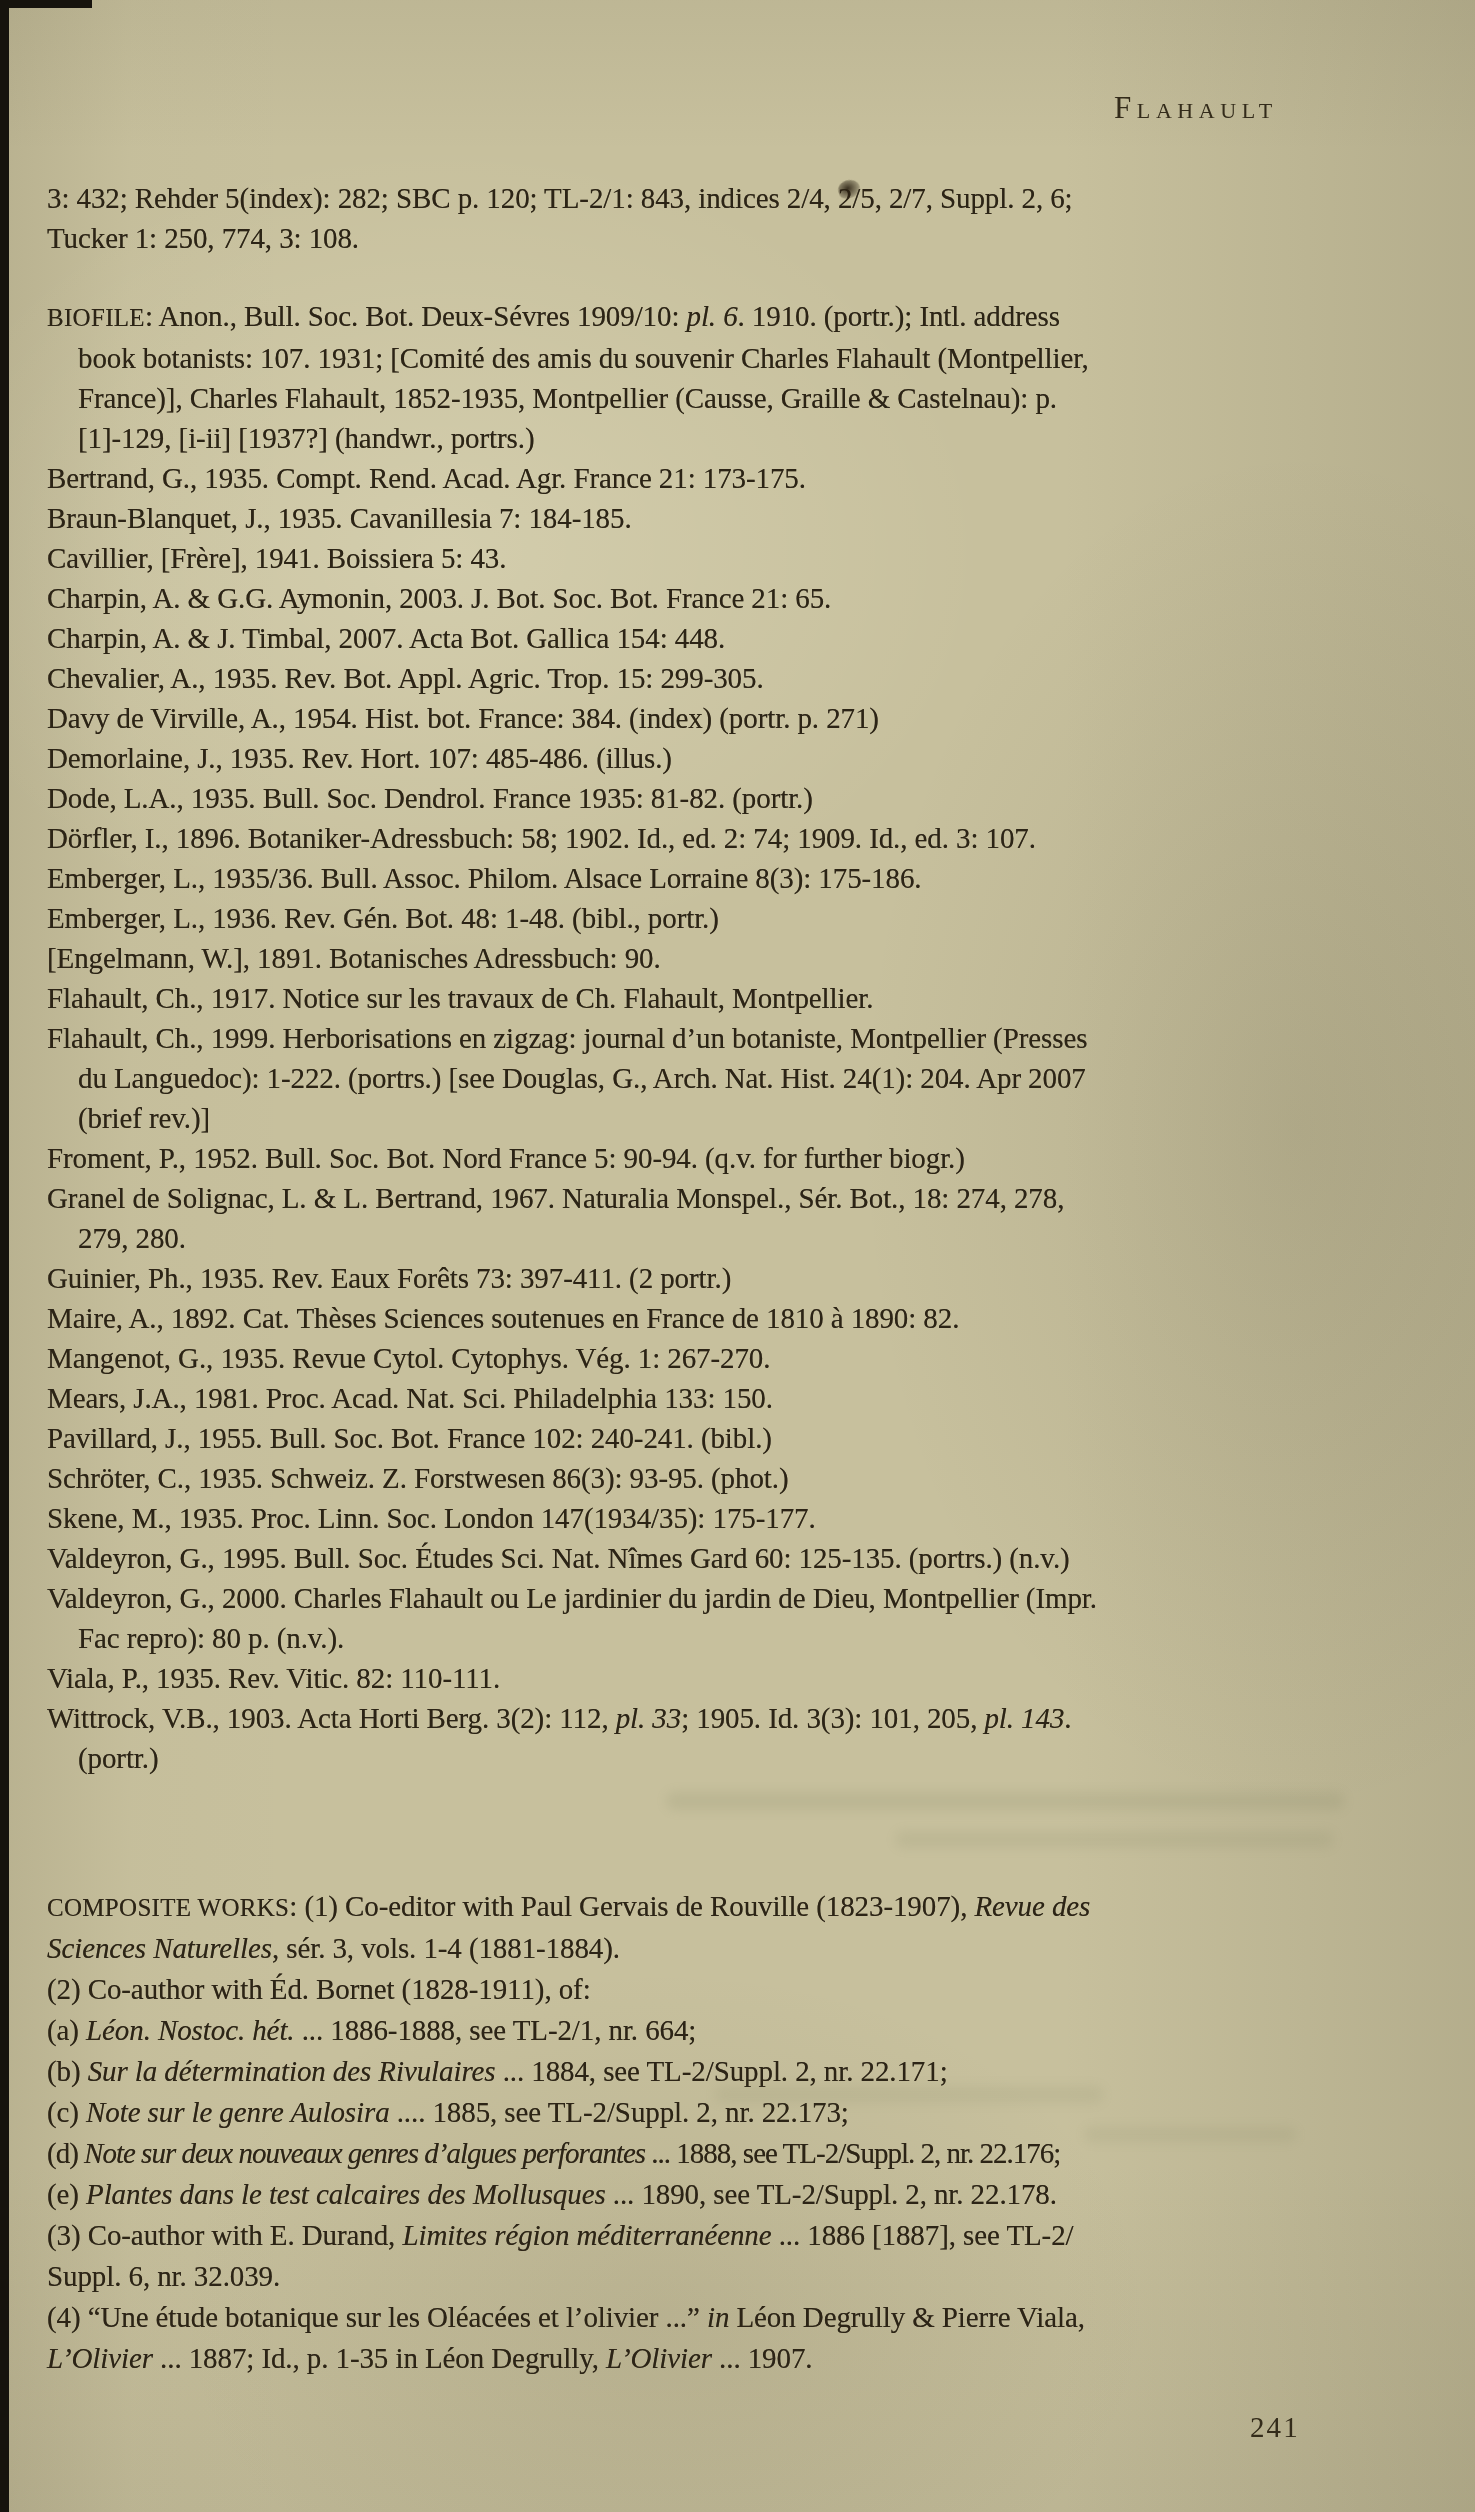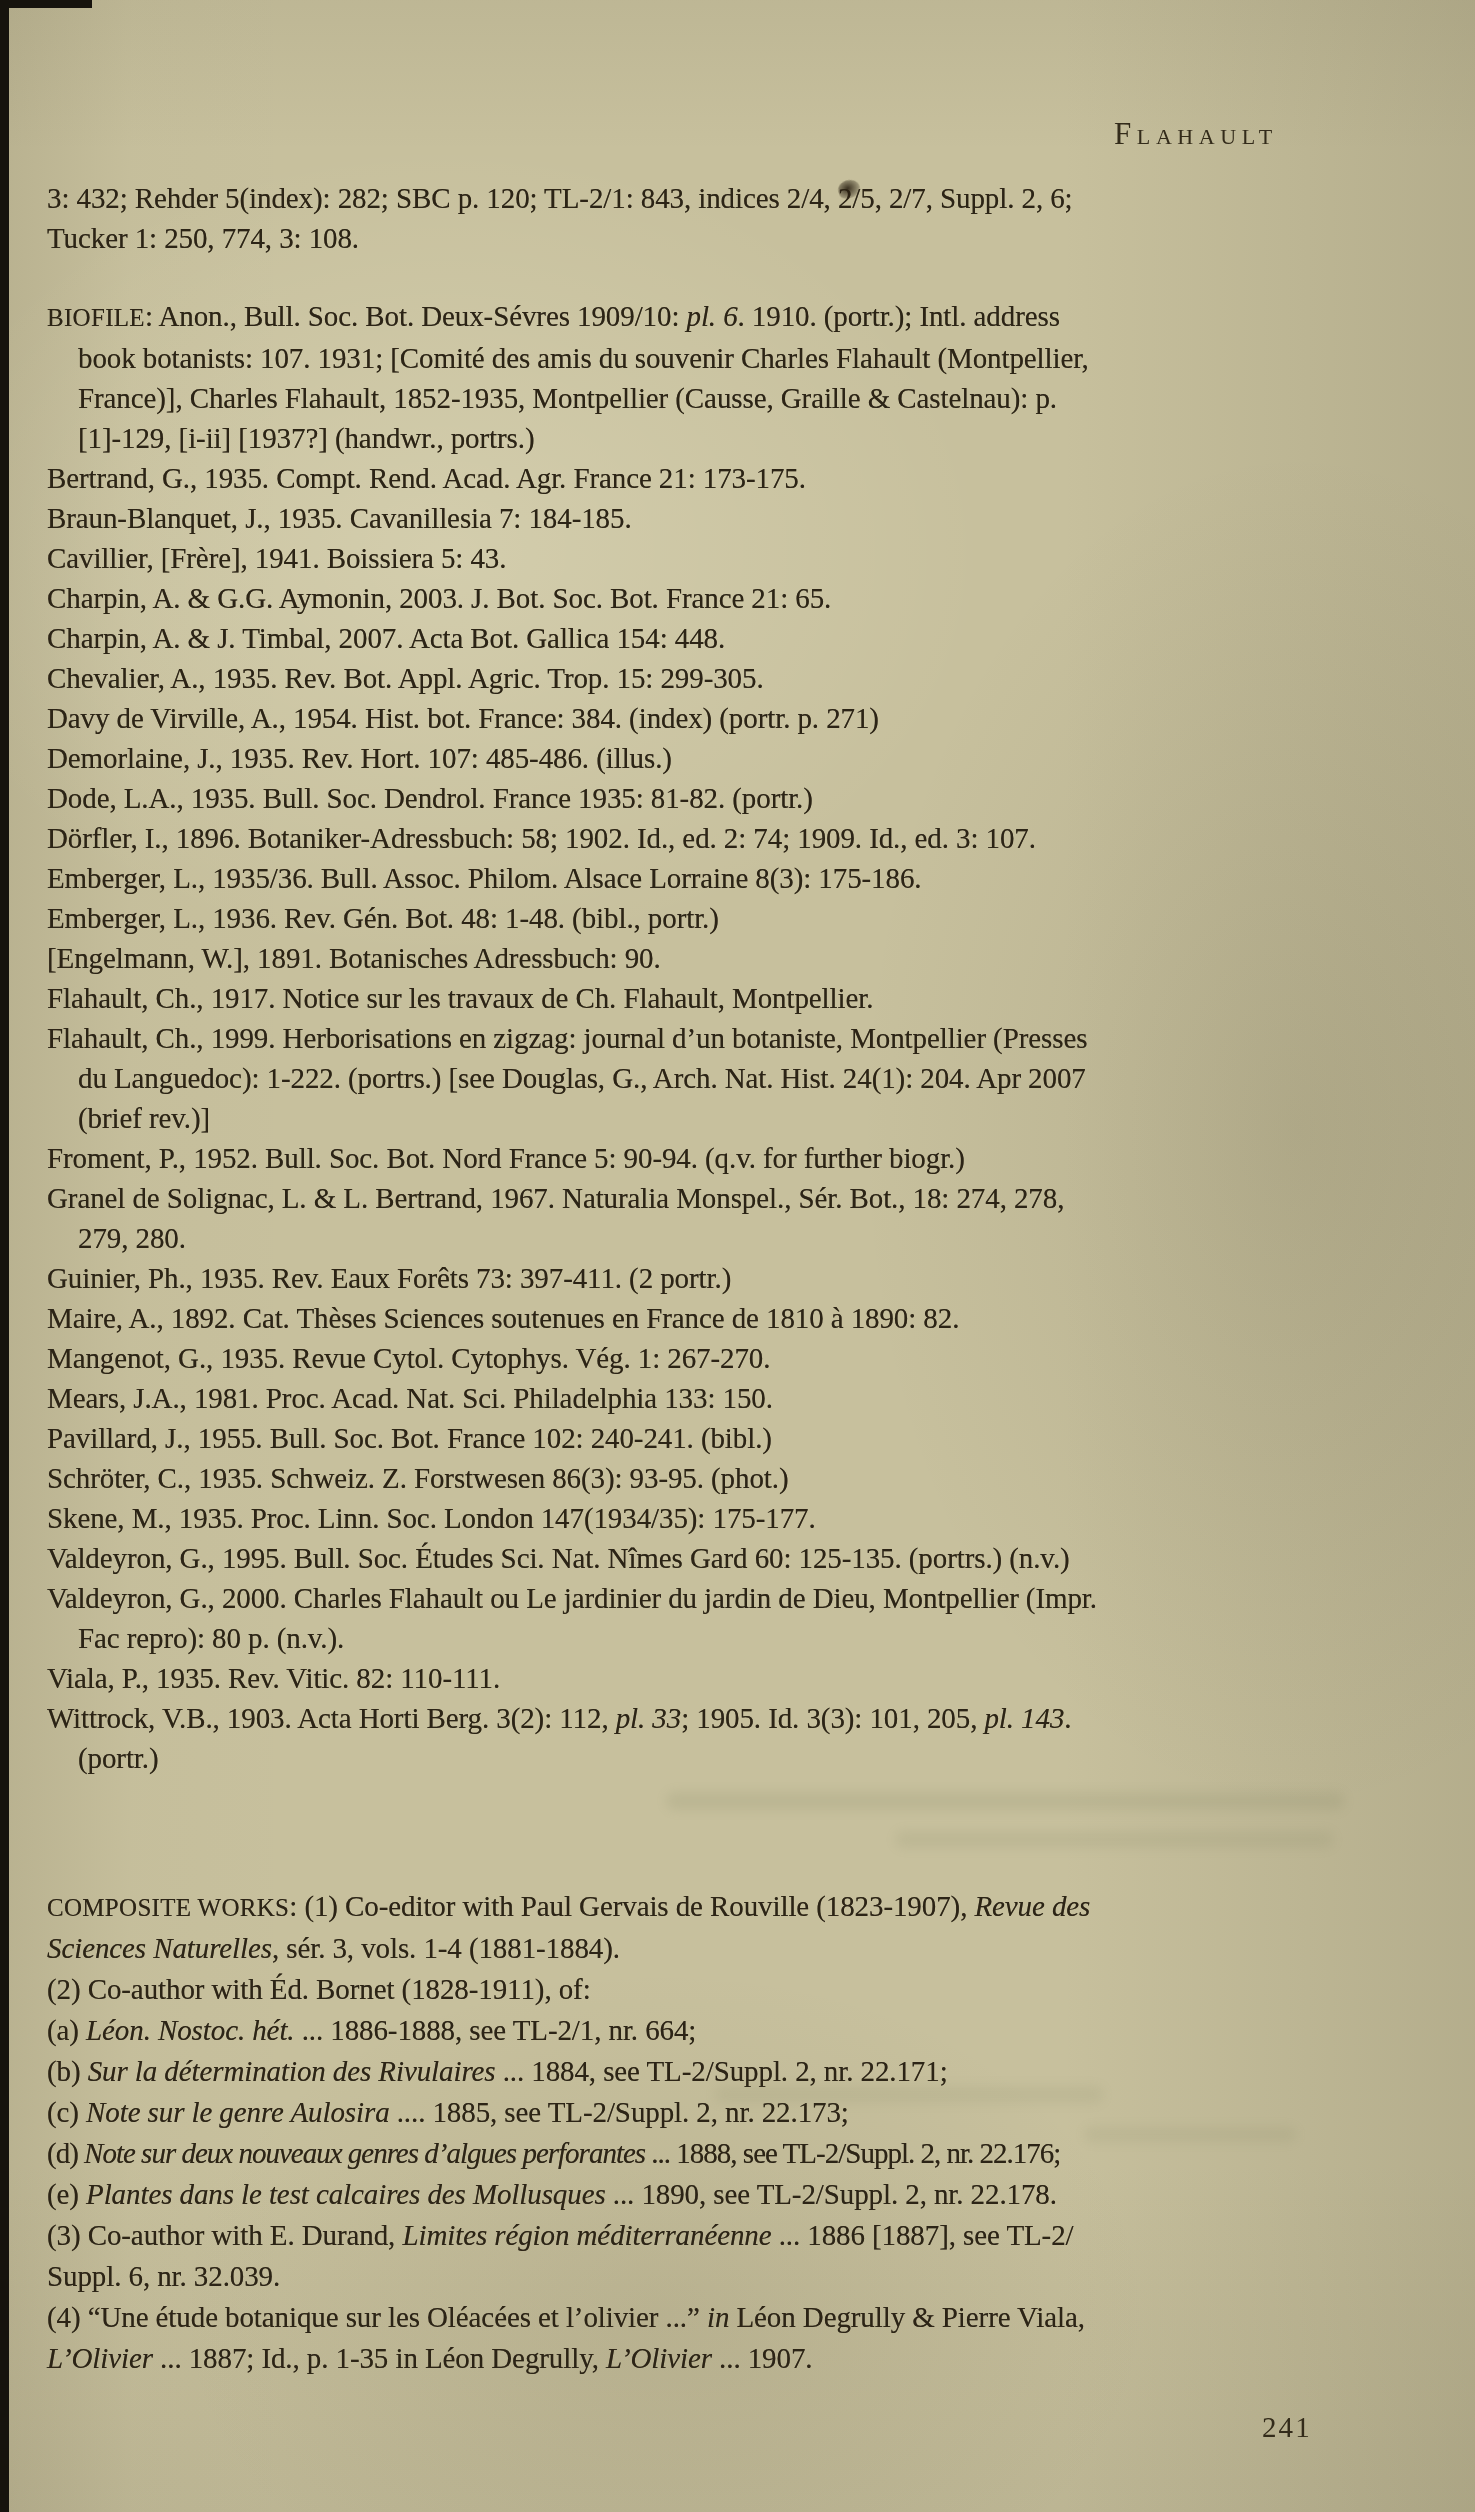--- a/index.html
+++ b/index.html
@@ -22,42 +22,42 @@
   .edge-left {
     position: absolute; left: 0; top: 0; width: 9px; height: 2512px;
     background: #16130d;
   }
   .edge-top-left {
     position: absolute; left: 0; top: 0; width: 92px; height: 8.4px;
     background: #16130d;
   }
   
   .running-head {
-    position: absolute; top: 116px; left: 1114px;
+    position: absolute; top: 90px; left: 1114px;
     font-size: 31px; font-variant: small-caps; letter-spacing: 5.6px;
     color: #332b1a;
   }
   
   .textblock {
     position: absolute; left: 47px; width: 1352px;
     font-size: 29px; line-height: 40px; letter-spacing: -0.1px;
     text-shadow: 0 0 0.4px rgba(44,36,22,0.55);
   }
   #intro { top: 178px; line-height: 40px; }
   #biofile { top: 296px; }
   #composite { top: 1886px; line-height: 41px; }
   .line { white-space: nowrap; }
   .line.indent { padding-left: 31px; }
   .line.tight { letter-spacing: -1px; }
   .seg-i { font-style: italic; }
   .seg-sc { font-size: 25px; letter-spacing: 0.3px; }
   
   .page-number {
     position: absolute; left: 1250px; top: 2411px;
-    font-size: 29px; letter-spacing: 2.1px; color: #332b1a; margin-left: 12px;
+    font-size: 29px; letter-spacing: 2.1px; color: #332b1a;
   }
   
   .ink-smudge {
     position: absolute; left: 838px; top: 180px; width: 22px; height: 18px;
     background: radial-gradient(ellipse at 45% 45%, rgba(42,33,18,0.9), rgba(42,33,18,0.28) 65%, rgba(42,33,18,0) 80%);
     border-radius: 55% 60% 50% 45%;
     transform: rotate(-18deg);
     filter: blur(0.7px);
   }
   

